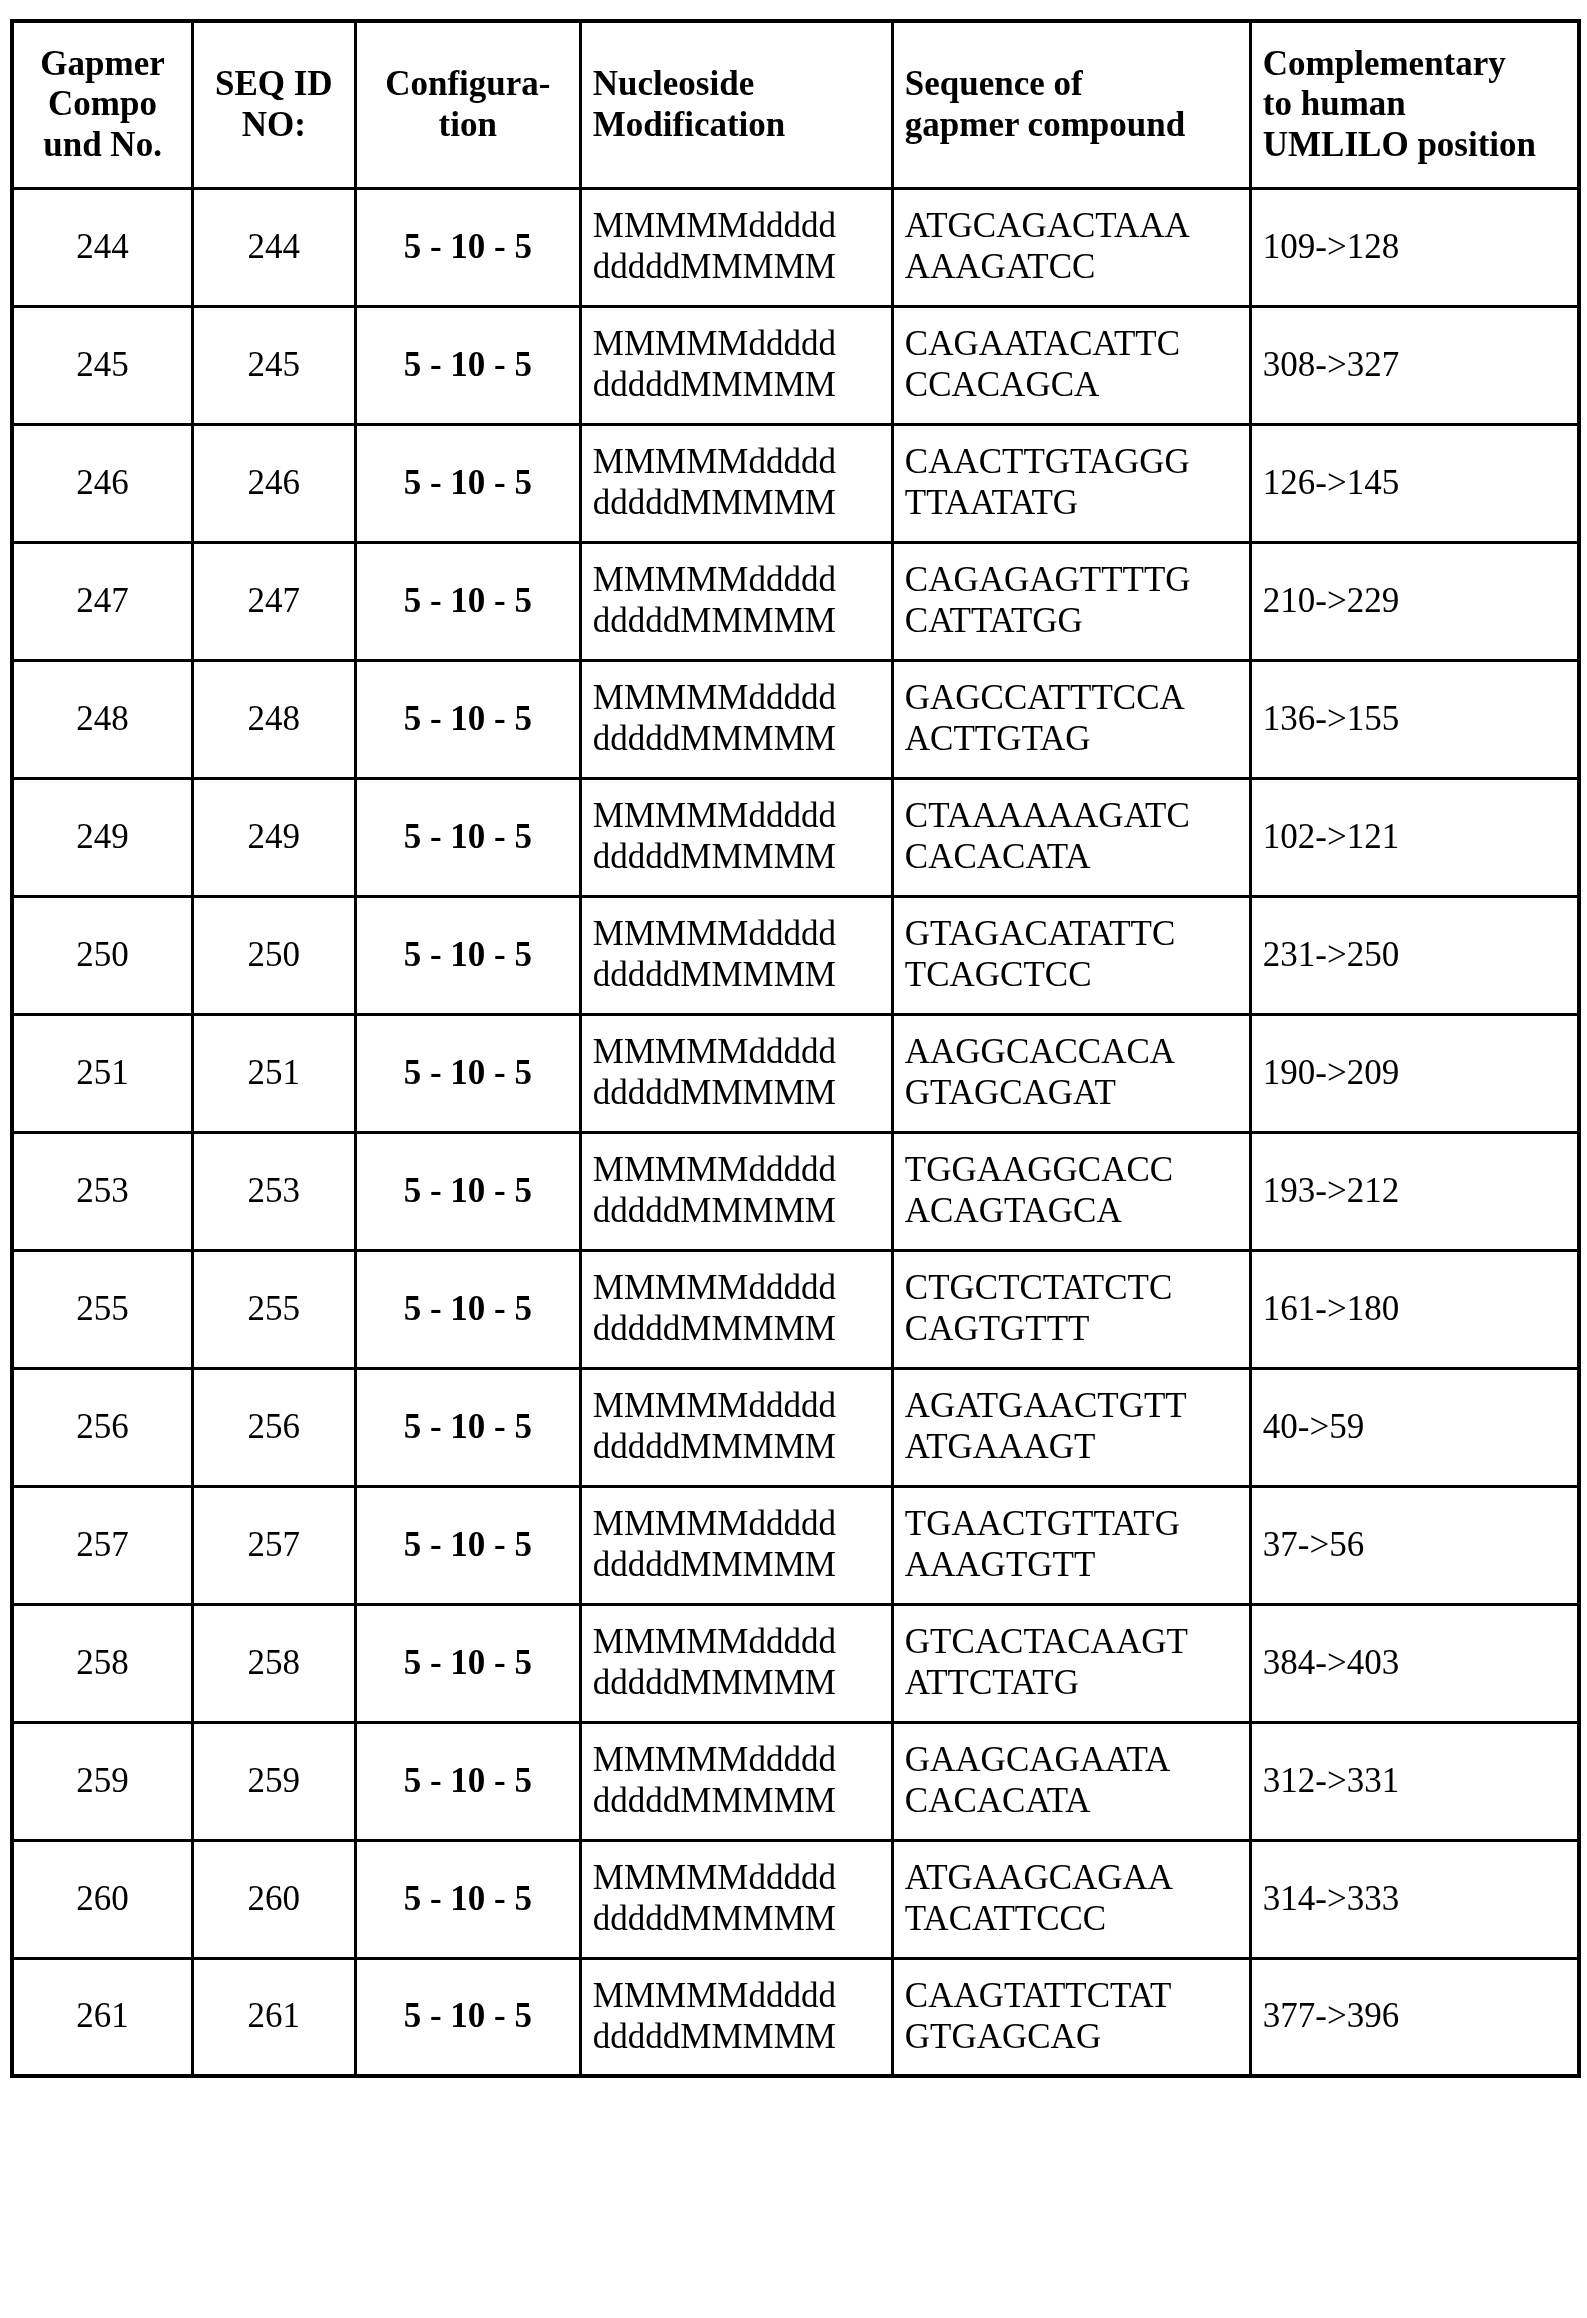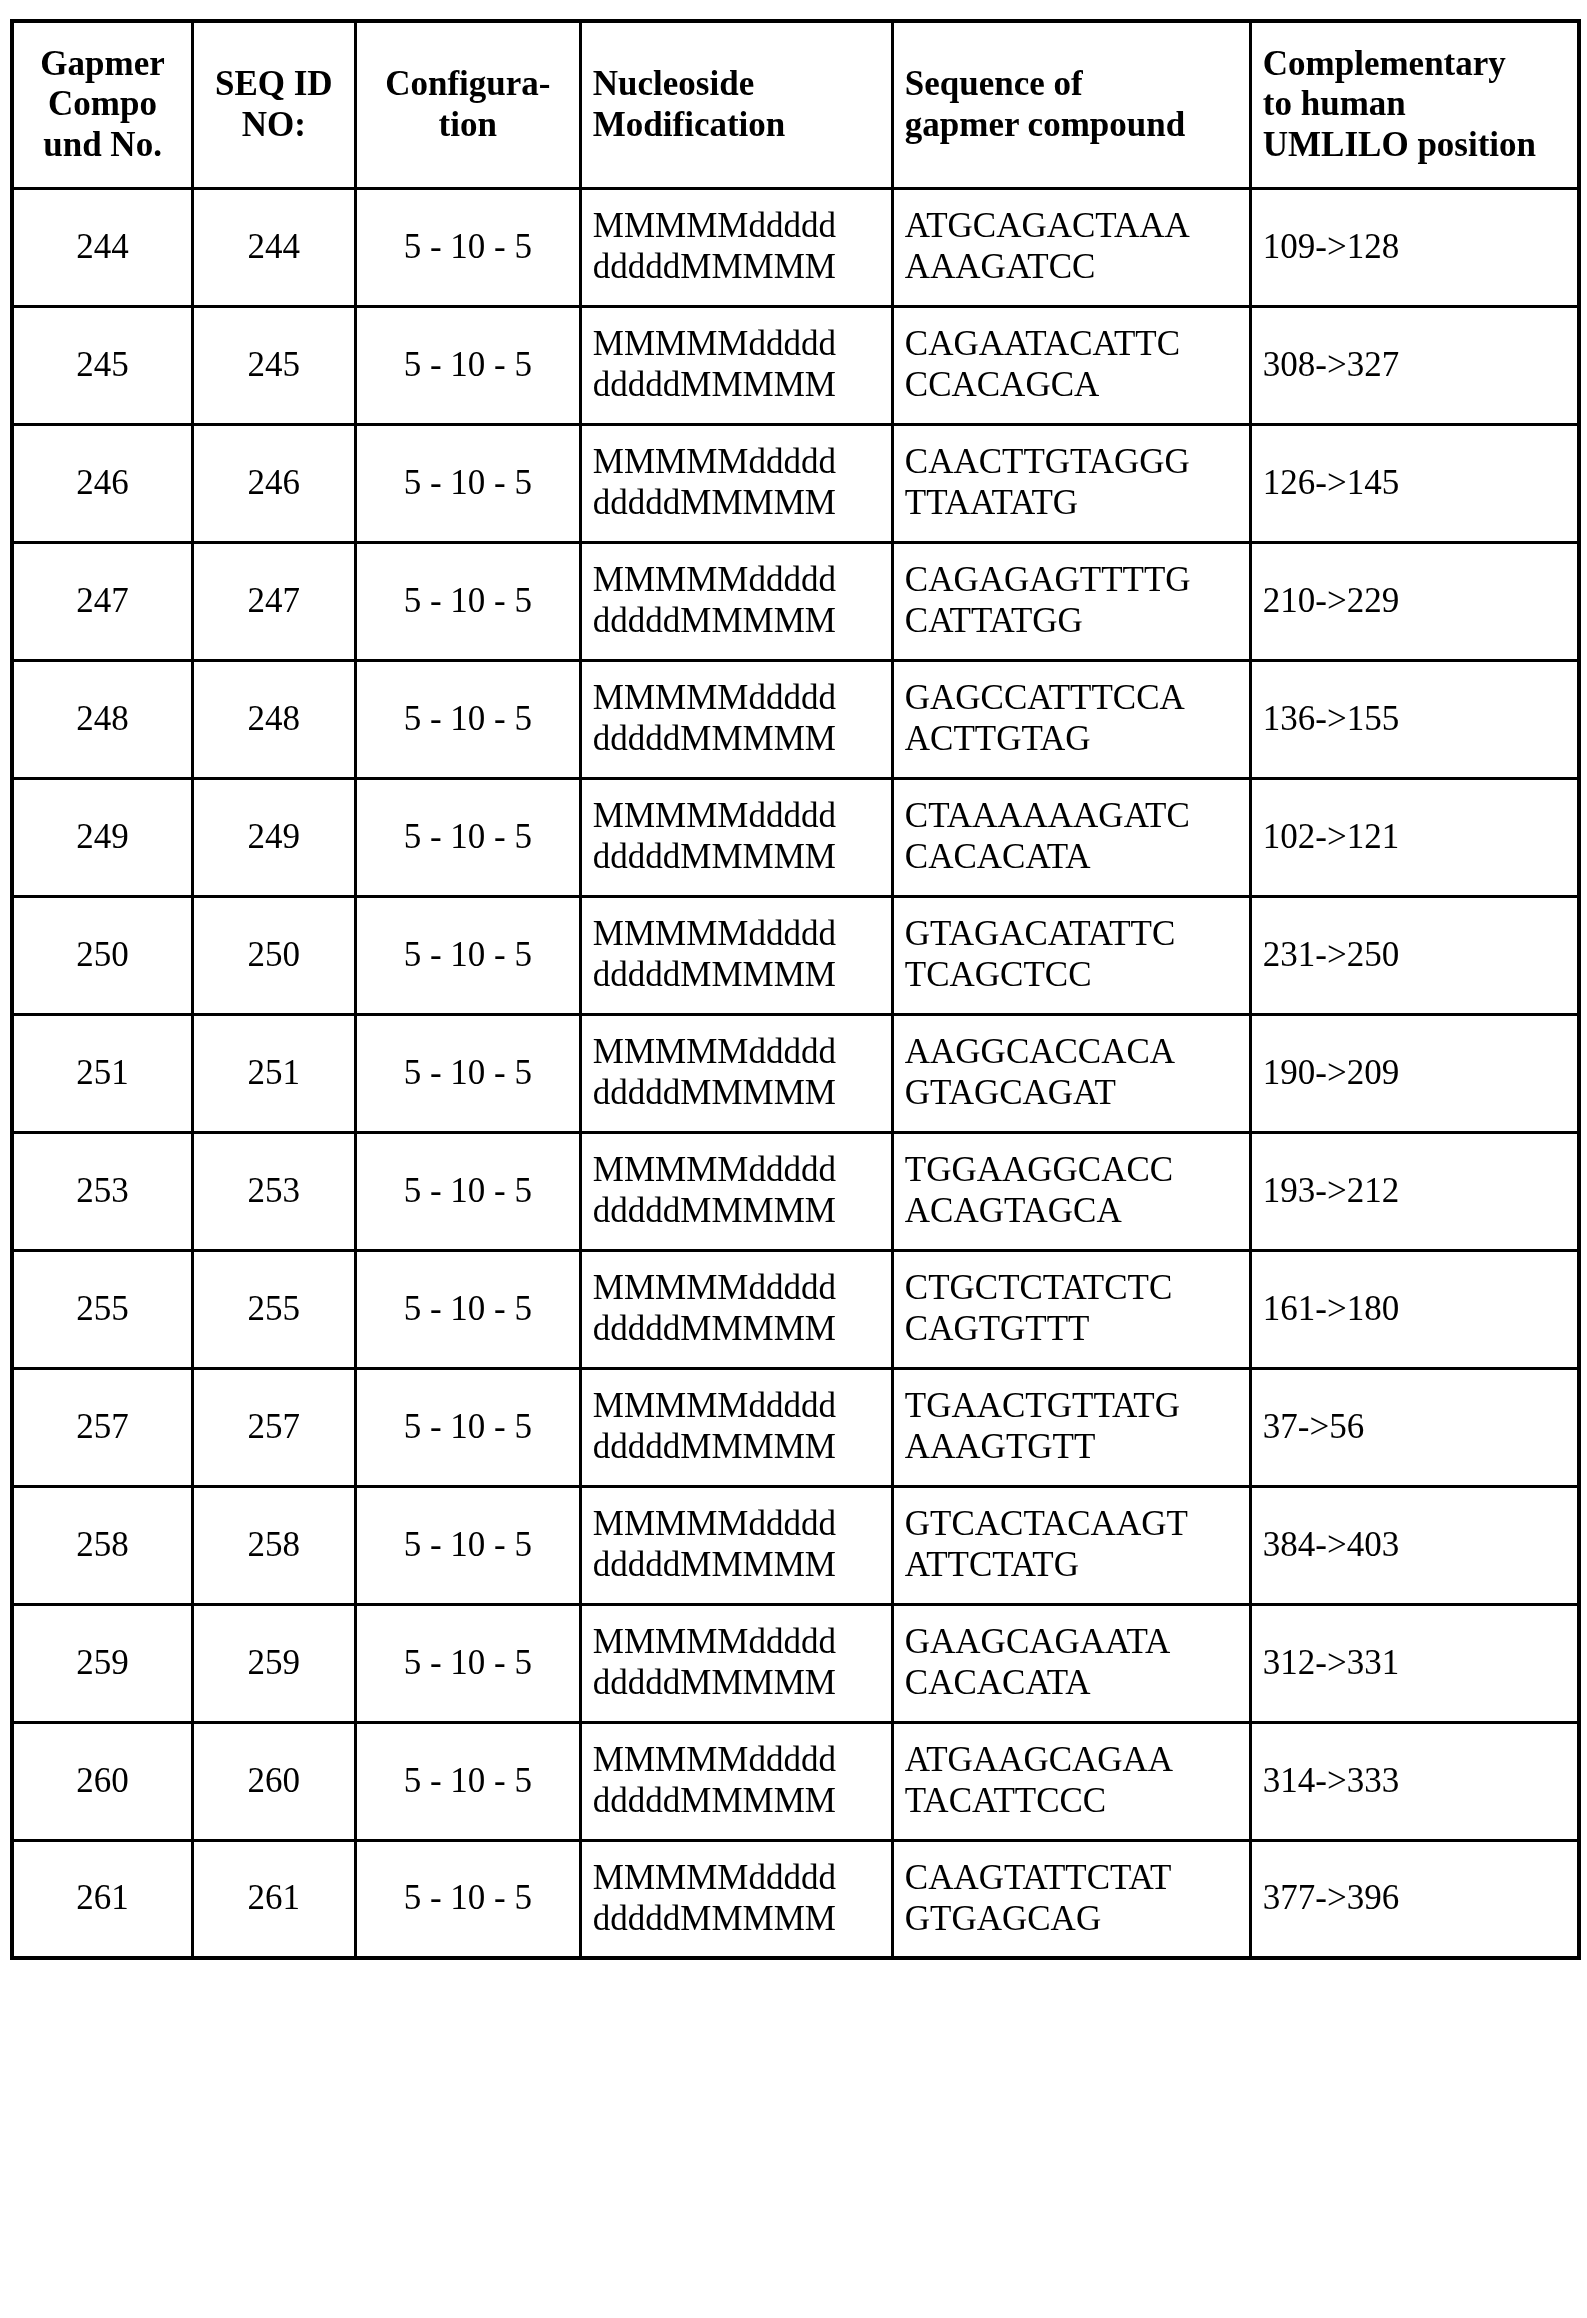--- a/index.html
+++ b/index.html
@@ -47,21 +47,21 @@
   
   table.gapmer tbody tr { height: 118px; }
   table.gapmer td { padding: 4.7px 6.3px; }
   table.gapmer td:nth-child(1),
   table.gapmer td:nth-child(2) {
     text-align: center;
     font-weight: normal;
   }
   table.gapmer td:nth-child(3) {
     text-align: center;
-    font-weight: normal;
+    font-weight: bold;
   }
   table.gapmer td:nth-child(4),
   table.gapmer td:nth-child(5),
   table.gapmer td:nth-child(6) {
     text-align: left;
     padding-left: 11px;
     font-weight: normal;
   }
 </style>
 </head>
@@ -189,20 +189,30 @@
         <td>255</td>
         <td>255</td>
         <td>5 - 10 - 5</td>
         <td>MMMMMddddd
 dddddMMMMM</td>
         <td>CTGCTCTATCTC
 CAGTGTTT</td>
         <td>161-&gt;180</td>
       </tr>
       <tr>
+        <td>256</td>
+        <td>256</td>
+        <td>5 - 10 - 5</td>
+        <td>MMMMMddddd
+dddddMMMMM</td>
+        <td>AGATGAACTGTT
+ATGAAAGT</td>
+        <td>40-&gt;59</td>
+      </tr>
+      <tr>
         <td>257</td>
         <td>257</td>
         <td>5 - 10 - 5</td>
         <td>MMMMMddddd
 dddddMMMMM</td>
         <td>TGAACTGTTATG
 AAAGTGTT</td>
         <td>37-&gt;56</td>
       </tr>
       <tr>

